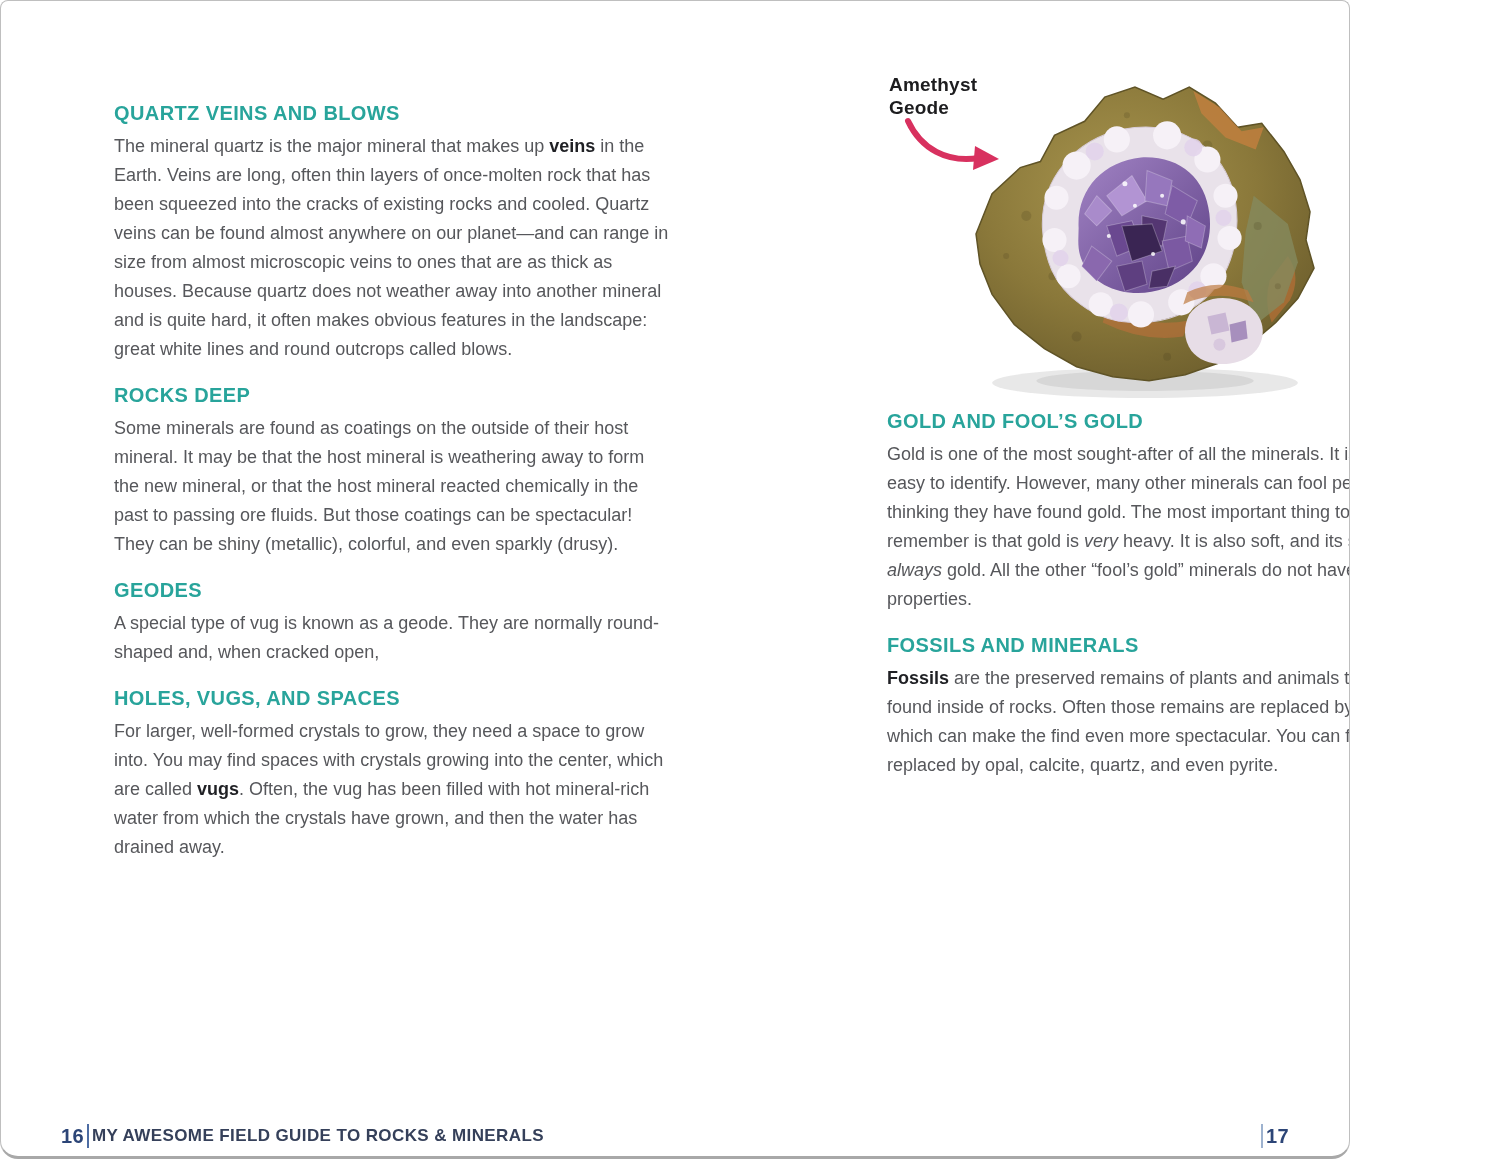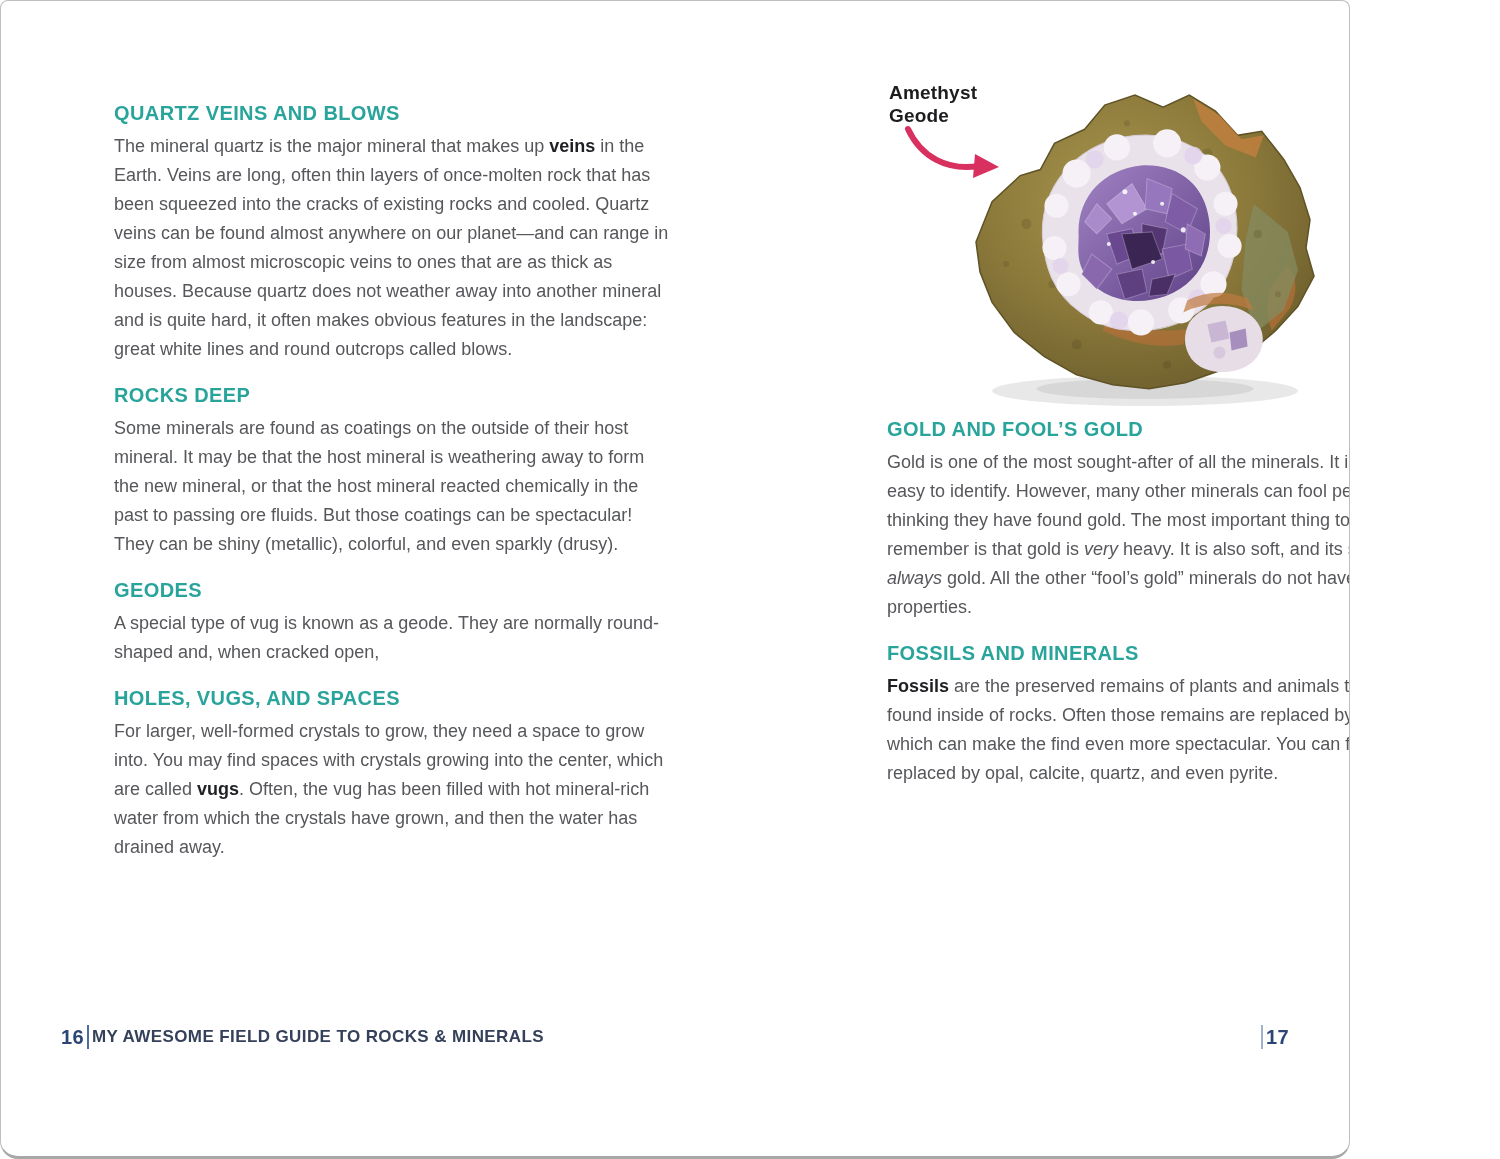--- a/index.html
+++ b/index.html
@@ -4,41 +4,41 @@
 <style>
   html,body{margin:0;padding:0;background:#ffffff;}
   .page{
     position:relative;width:1350px;height:1159px;box-sizing:border-box;
     background:#ffffff;border:1px solid #bfbfbf;border-bottom:3px solid #a8a8a8;
     border-radius:8px 8px 18px 18px;overflow:hidden;
     font-family:"Liberation Sans", sans-serif;
   }
   .col{position:absolute;}
   .col-left{left:113px;top:101px;width:560px;}
-  .col-right{left:886px;top:80px;width:548px;}
+  .col-right{left:886px;top:72px;width:548px;}
   h3.sec-head{
     margin:0 0 7px 0;font-size:20px;font-weight:700;letter-spacing:.4px;
     color:#28a49b;
   }
   p.body{
     margin:0 0 20px 0;font-size:18px;line-height:29px;color:#56575b;
   }
   .rb{font-weight:700;color:#1f2024;}
   .ri{font-style:italic;}
   
   .figure{position:relative;height:337px;}
   .fig-label{
     position:absolute;left:2px;top:0;font-size:19px;line-height:23px;
     font-weight:700;color:#1d1d1f;letter-spacing:.2px;
   }
   .fig-arrow{position:absolute;left:14px;top:42px;}
   .fig-geode{position:absolute;left:66px;top:2px;}
   
   .footer{
-    position:absolute;top:1024px;display:flex;align-items:center;gap:3px;
+    position:absolute;top:1123px;display:flex;align-items:center;gap:3px;
     font-weight:700;letter-spacing:.4px;
   }
   .footer-left{left:60px;}
   .footer-right{right:60px;}
   .pagenum{font-size:20px;color:#2c4577;}
   .foot-title{font-size:17px;color:#35405a;}
   .foot-div{width:2px;height:24px;background:#4c6ca3;}
   .foot-div.light{background:#9db2cf;}
 </style>
 </head>

